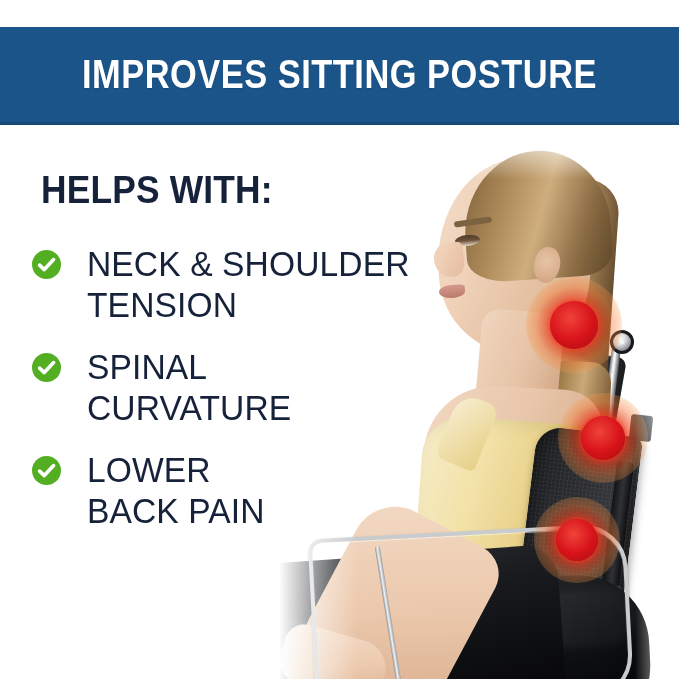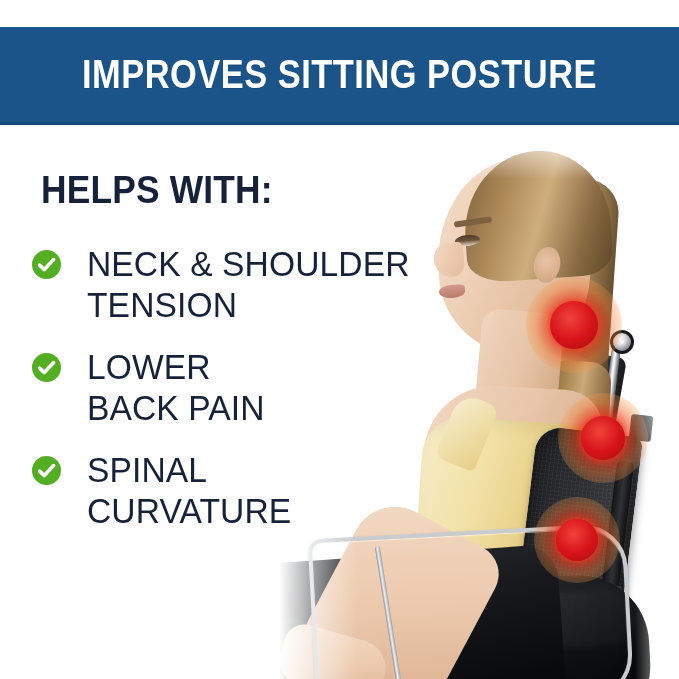--- a/index.html
+++ b/index.html
@@ -565,30 +565,30 @@
 TENSION</div>
     </div>
 
     <div class="benefit">
       <span class="check-icon">
         <svg width="29" height="29" viewBox="0 0 29 29">
           <circle cx="14.5" cy="14.5" r="14.5" fill="#54ae22"></circle>
           <path d="M7.6 15.1 L12.3 19.6 L21.6 9.6" fill="none" stroke="#ffffff" stroke-width="3.6" stroke-linecap="round" stroke-linejoin="round"></path>
         </svg>
       </span>
-      <div class="benefit-text">LOWER
-BACK PAIN</div>
+      <div class="benefit-text">SPINAL
+CURVATURE</div>
     </div>
 
     <div class="benefit">
       <span class="check-icon">
         <svg width="29" height="29" viewBox="0 0 29 29">
           <circle cx="14.5" cy="14.5" r="14.5" fill="#54ae22"></circle>
           <path d="M7.6 15.1 L12.3 19.6 L21.6 9.6" fill="none" stroke="#ffffff" stroke-width="3.6" stroke-linecap="round" stroke-linejoin="round"></path>
         </svg>
       </span>
-      <div class="benefit-text">SPINAL
-CURVATURE</div>
+      <div class="benefit-text">LOWER
+BACK PAIN</div>
     </div>
 
   </div>
 
 </div>
 
 </body></html>

